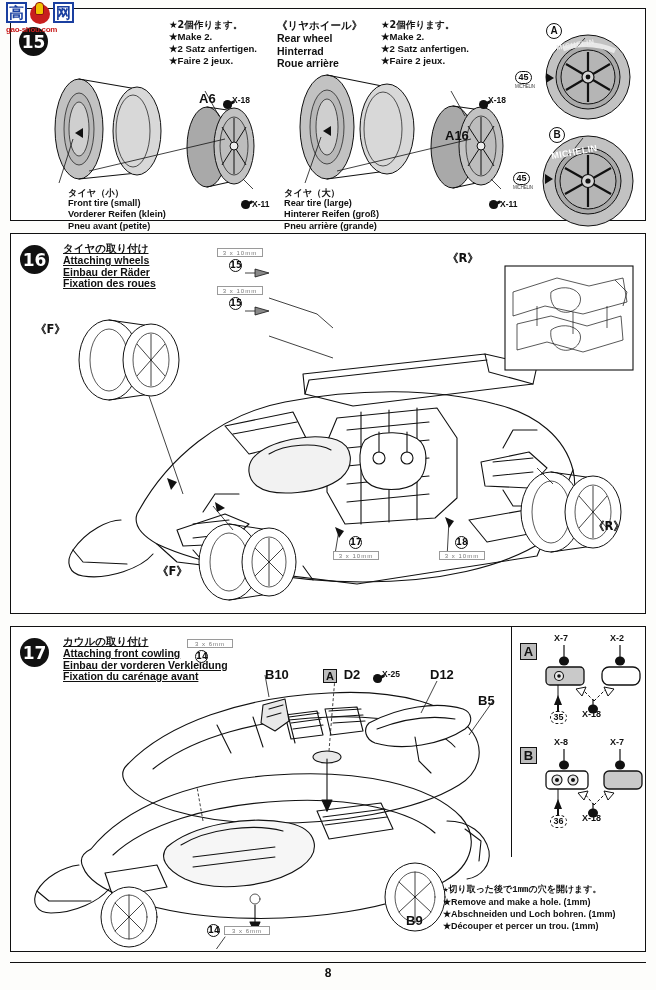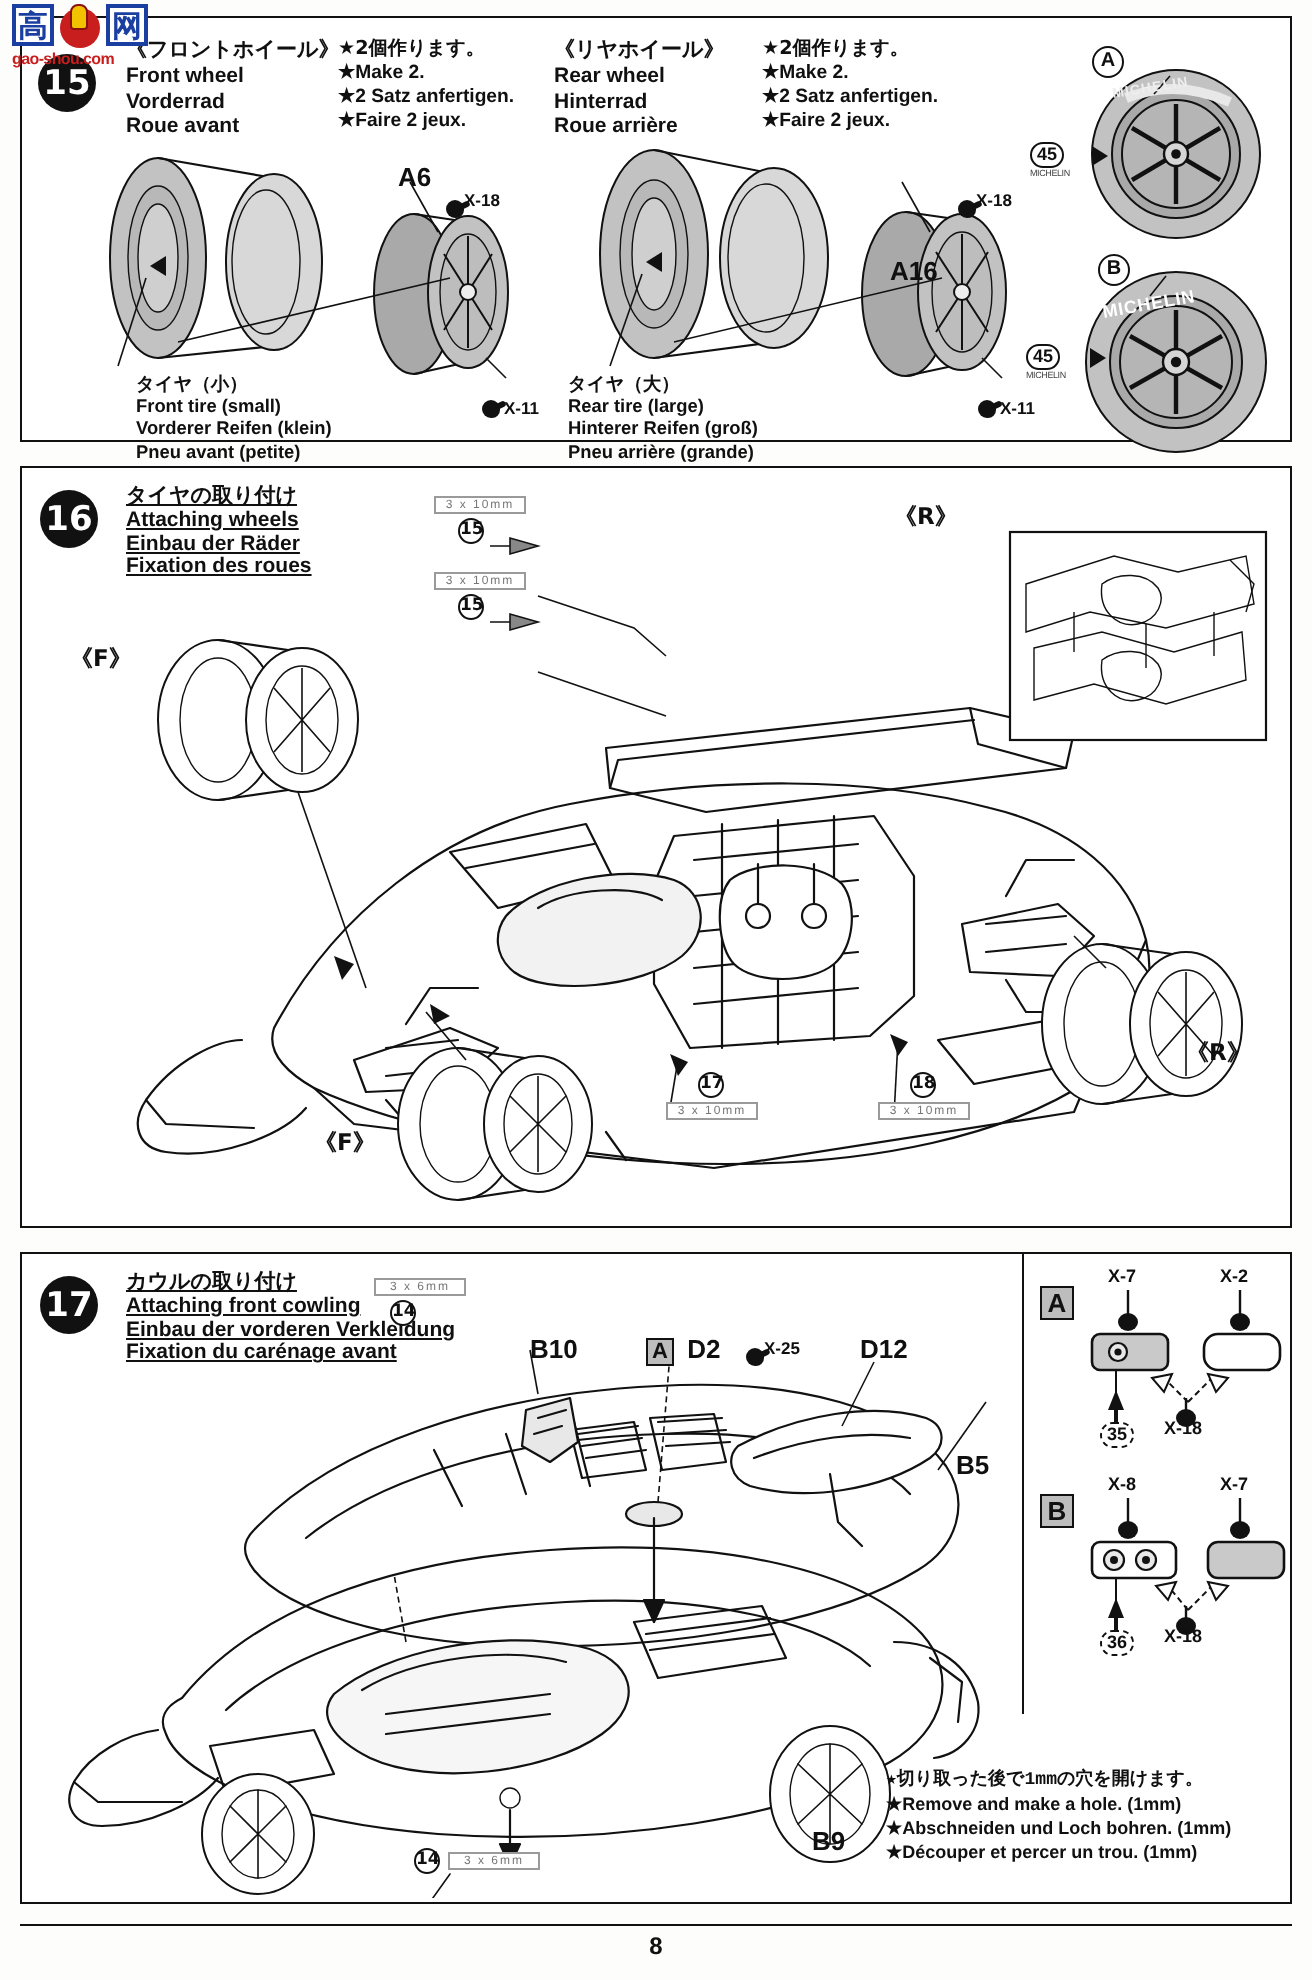--- a/index.html
+++ b/index.html
@@ -130,26 +130,20 @@
       </div>
       <div class="wm-box">网</div>
     </div>
     <div class="wm-text">gao-shou.com</div>
   </div>
 
   <div class="panel" id="panel-15">
 
     <div class="step-badge" style="left:8px; top:18px;">15</div>
 
-    <div class="hdr" style="left:52px; top:10px;">
-      <div class="t-jp">《フロントホイール》</div>
-      <div class="t-l">Front wheel</div>
-      <div class="t-l">Vorderrad</div>
-      <div class="t-l">Roue avant</div>
-    </div>
     <div class="starlist" style="left:158px; top:10px;">
       <div style="font-family:'DejaVu Sans',sans-serif;">★2個作ります。</div>
       <div>★Make 2.</div>
       <div>★2 Satz anfertigen.</div>
       <div>★Faire 2 jeux.</div>
     </div>
 
     <div class="hdr" style="left:266px; top:10px;">
       <div class="t-jp">《リヤホイール》</div>
       <div class="t-l">Rear wheel</div>
@@ -182,21 +176,21 @@
       <circle cx="205" cy="85" r="4" fill="#eee" stroke="#111" stroke-width="1"></circle>
 
       <path d="M60 110 L196 78" class="lead"></path>
       <path d="M46 72 l8 -5 l0 10 z" fill="#111"></path>
 
       <path d="M30 122 L44 78" class="lead"></path>
       <path d="M190 55 L176 30" class="lead"></path>
       <path d="M214 118 L224 128" class="lead"></path>
     </svg>
 
-    <div class="plabel" style="left:188px; top:72px;">A6</div>
+    <div class="plabel" style="left:188px; top:82px;">A6</div>
     <div class="paintcall" style="left:212px; top:86px;">
       <span class="blob"></span><span class="pc-code">X-18</span>
     </div>
     <div class="paintcall" style="left:230px; top:190px;">
       <span class="blob"></span><span class="pc-code" style="vertical-align:baseline; margin-left:2px;">X-11</span>
     </div>
 
     <div class="cap" style="left:57px; top:178px;">
       <div class="jp">タイヤ（小）</div>
       <div>Front tire (small)</div>
@@ -513,21 +507,21 @@
     <div class="plabel" style="left:312px; top:40px;">
       <span class="boxletter">A</span>
       <span style="margin-left:3px;">D2</span>
     </div>
     <div class="paintcall" style="left:362px; top:42px;">
       <span class="blob"></span><span class="pc-code">X-25</span>
     </div>
 
     <div class="plabel" style="left:419px; top:40px;">D12</div>
 
-    <div class="plabel" style="left:467px; top:66px;margin-top:32px;">B5</div>
+    <div class="plabel" style="left:467px; top:66px;">B5</div>
 
     <div class="plabel" style="left:395px; top:286px;">B9</div>
 
     <div class="screwbox" style="left:176px; top:12px;">
       <div class="sbar">3 x 6mm</div>
       <div class="snum" style="margin-left:8px;">14</div>
     </div>
 
     <div class="screwbox" style="left:196px; top:297px; display:flex; align-items:center; gap:4px;">
       <div class="snum" style="margin-top:0;">14</div>

